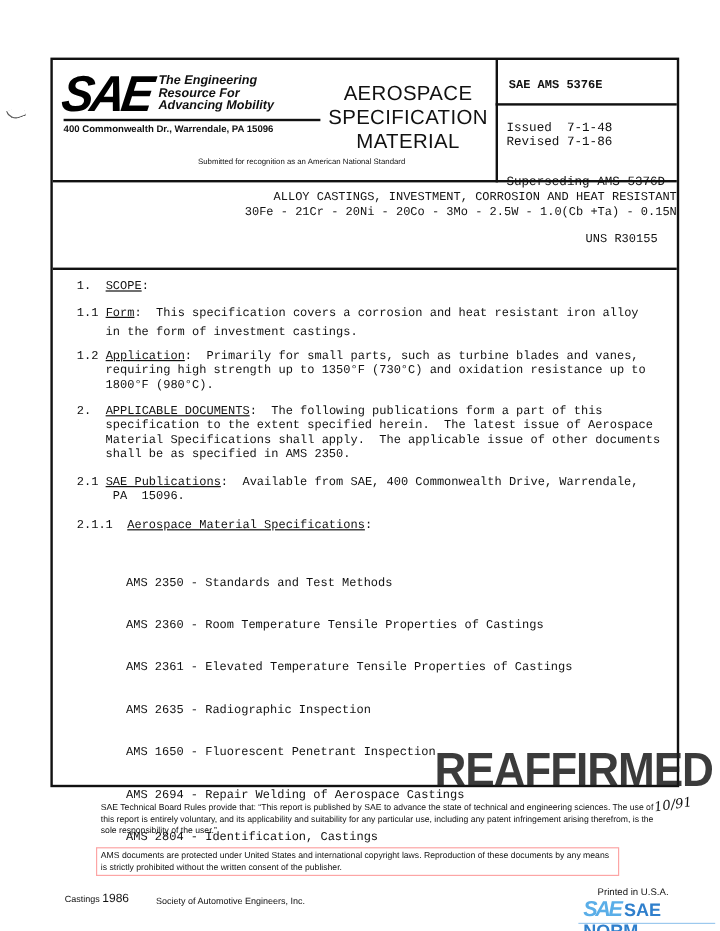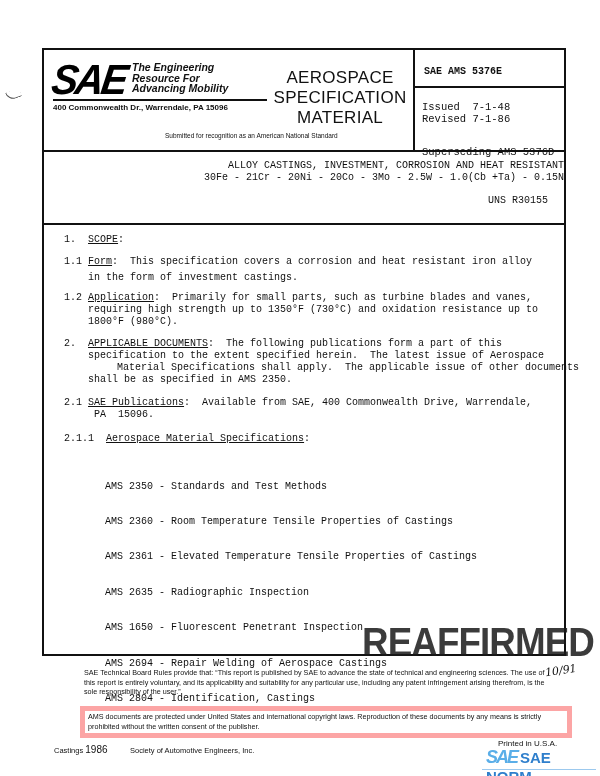--- a/index.html
+++ b/index.html
@@ -29,21 +29,21 @@
   .doc-title { left: 44px; top: 160px; width: 520px; text-align: right; font-size: 10px; line-height: 12px; }
   .uns { left: 488px; top: 195px; font-size: 10px; }
 
   .body-text { font-size: 10px; line-height: 11.8px; white-space: pre; }
   .u { text-decoration: underline; }
 
   .reaffirmed { left: 362px; top: 620px; font-family: "Liberation Sans", sans-serif; font-weight: 900; font-size: 40px; letter-spacing: -1px; color: #1a1a1a; opacity: 0.85; transform: scaleX(0.92); transform-origin: left; }
   .handnote { left: 545px; top: 664px; font-family: "DejaVu Serif", serif; font-style: italic; font-size: 11px; transform: rotate(-8deg); }
 
   .board-rules { left: 84px; top: 668px; width: 470px; font-size: 7.2px; line-height: 9.5px; }
-  .copyright-box { left: 80px; top: 706px; width: 492px; border: 5px solid #fca5a5; padding: 1px 3px; font-size: 7.2px; line-height: 10px; box-sizing: border-box; }
+  .copyright-box { left: 80px; top: 706px; width: 436px; border: 1px solid #fca5a5; padding: 1px 3px; font-size: 7.2px; line-height: 10px; box-sizing: border-box; }
   .copyright { left: 54px; top: 744px; font-size: 7.5px; }
   .copyright .yr { font-size: 10px; }
   .society { left: 130px; top: 746px; font-size: 7.5px; }
   .printed { left: 498px; top: 739px; font-size: 8px; }
   .saenorm { left: 486px; top: 747px; font-family: "Liberation Sans", sans-serif; font-weight: 900; color: #3a8fd8; }
   .saenorm .mk { font-size: 18px; letter-spacing: -2px; color: #5aaee8; font-style: italic; }
   .saenorm .nm { font-size: 15px; margin-left: 3px; color: #2f7fcc; }
   .saenorm-sub { left: 482px; top: 769px; width: 114px; height: 1px; background: #9cc9ee; }
   .margin-mark { left: 6px; top: 90px; width: 14px; height: 8px; border-bottom: 1px solid #555; border-left: 1px solid #555; border-radius: 0 0 0 10px; transform: rotate(-20deg); }
 </style>
@@ -96,21 +96,21 @@
 
 <div class="abs body-text mono" style="left:64px; top:256px;"><span>1.1</span> <span class="u">Form</span><span>:  This specification covers a corrosion and heat resistant iron alloy</span></div>
 <div class="abs body-text mono" style="left:88px; top:272px;">in the form of investment castings.</div>
 
 <div class="abs body-text mono" style="left:64px; top:292px;"><span>1.2</span> <span class="u">Application</span><span>:  Primarily for small parts, such as turbine blades and vanes,</span></div>
 <div class="abs body-text mono" style="left:88px; top:304px;">requiring high strength up to 1350°F (730°C) and oxidation resistance up to</div>
 <div class="abs body-text mono" style="left:88px; top:316px;">1800°F (980°C).</div>
 
 <div class="abs body-text mono" style="left:64px; top:338px;"><span>2.</span>  <span class="u">APPLICABLE DOCUMENTS</span><span>:  The following publications form a part of this</span></div>
 <div class="abs body-text mono" style="left:88px; top:350px;">specification to the extent specified herein.  The latest issue of Aerospace</div>
-<div class="abs body-text mono" style="left:88px; top:362px;margin-left:29px;">Material Specifications shall apply.  The applicable issue of other documents</div>
+<div class="abs body-text mono" style="left:88px; top:362px;">Material Specifications shall apply.  The applicable issue of other documents</div>
 <div class="abs body-text mono" style="left:88px; top:374px;">shall be as specified in AMS 2350.</div>
 
 <div class="abs body-text mono" style="left:64px; top:397px;"><span>2.1</span> <span class="u">SAE Publications</span><span>:  Available from SAE, 400 Commonwealth Drive, Warrendale,</span></div>
 <div class="abs body-text mono" style="left:94px; top:409px;">PA  15096.</div>
 
 <div class="abs body-text mono" style="left:64px; top:433px;"><span>2.1.1</span>  <span class="u">Aerospace Material Specifications</span><span>:</span></div>
 
 <div class="abs body-text mono" style="left:105px; top:457px;">
   <div>AMS 2350 - Standards and Test Methods</div>
   <div>AMS 2360 - Room Temperature Tensile Properties of Castings</div>

